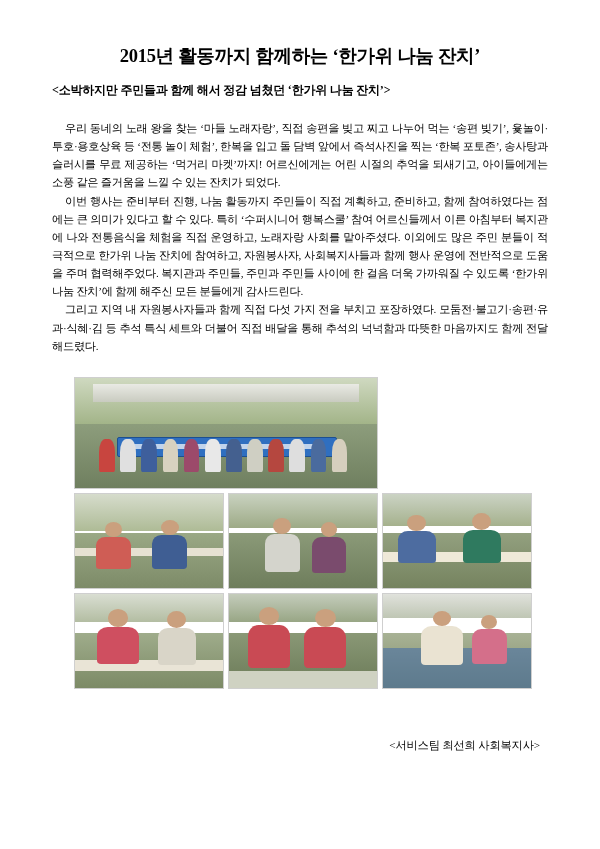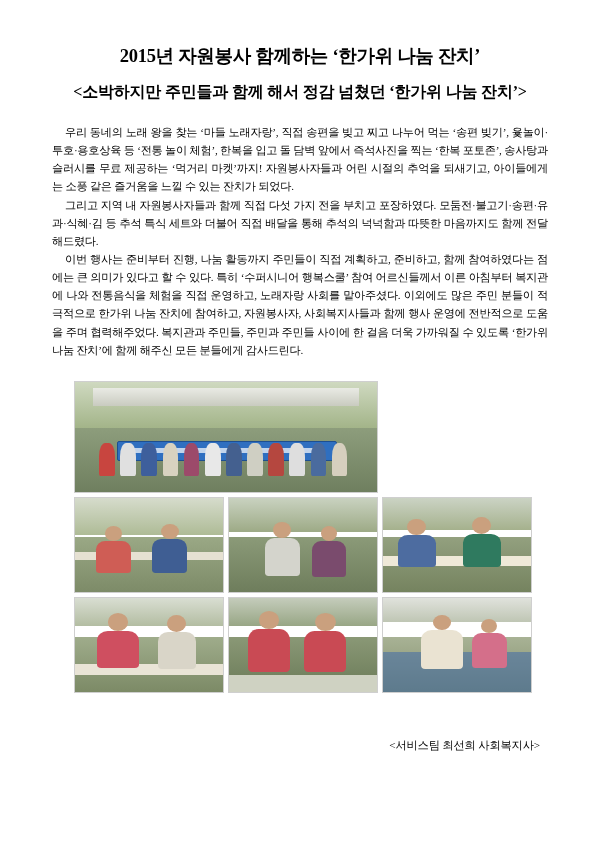--- a/index.html
+++ b/index.html
@@ -21,22 +21,21 @@
   .title {
     text-align: center;
     font-size: 18.5px;
     font-weight: bold;
     letter-spacing: -0.3px;
     margin-top: 14px;
     margin-bottom: 0;
     line-height: 1.3;
   }
   .subtitle {
-    text-align: center;
-    font-size: 16px;
+    font-size: 12px;
     font-weight: bold;
     margin-top: 14px;
     letter-spacing: -0.2px;
   }
   .body-text {
     margin-top: 20px;
     font-size: 11.2px;
     line-height: 1.62;
     text-align: justify;
     letter-spacing: -0.25px;
@@ -105,28 +104,28 @@
   .s6 .sky { background:linear-gradient(#c4ccbb,#98a685); height:30%; }
   .s6 .ground { background:linear-gradient(#8a9876,#6a7a57); }
   .s7 .sky { background:linear-gradient(#e0e2dc,#bfc6b4); height:26%; }
   .s7 .ground { background:linear-gradient(#a8b295,#828f6c); }
 </style>
 </head>
 <body>
 
 <div class="page">
 
-  <h1 class="title">2015년  자원봉사 함께하는 ‘한가위  나눔 잔치’</h1>
+  <h1 class="title">2015년  활동까지 함께하는 ‘한가위  나눔 잔치’</h1>
 
   <div class="subtitle">&lt;소박하지만  주민들과 함께 해서 정감 넘쳤던 ‘한가위  나눔 잔치’&gt;</div>
 
   <div class="body-text">
-    <p>우리 동네의 노래 왕을 찾는 ‘마들 노래자랑’, 직접 송편을 빚고 찌고 나누어 먹는 ‘송편 빚기’, 윷놀이·투호·용호상육 등 ‘전통 놀이 체험’, 한복을 입고 돌 담벽 앞에서 즉석사진을 찍는 ‘한복 포토존’, 송사탕과 슬러시를 무료 제공하는 ‘먹거리 마켓’까지! 자원봉사자들과 어린 시절의 추억을 되새기고, 아이들에게는 소풍 같은 즐거움을 느낄 수 있는 잔치가 되었다.</p>
+    <p>우리 동네의 노래 왕을 찾는 ‘마들 노래자랑’, 직접 송편을 빚고 찌고 나누어 먹는 ‘송편 빚기’, 윷놀이·투호·용호상육 등 ‘전통 놀이 체험’, 한복을 입고 돌 담벽 앞에서 즉석사진을 찍는 ‘한복 포토존’, 송사탕과 슬러시를 무료 제공하는 ‘먹거리 마켓’까지! 어르신에게는 어린 시절의 추억을 되새기고, 아이들에게는 소풍 같은 즐거움을 느낄 수 있는 잔치가 되었다.</p>
+    <p>이번 행사는 준비부터 진행, 나눔 활동까지 주민들이 직접 계획하고, 준비하고, 함께 참여하였다는 점에는 큰 의미가 있다고 할 수 있다. 특히 ‘수퍼시니어 행복스쿨’ 참여 어르신들께서 이른 아침부터 복지관에 나와 전통음식을 체험을 직접 운영하고, 노래자랑 사회를 맡아주셨다. 이외에도 많은 주민 분들이 적극적으로 한가위 나눔 잔치에 참여하고, 자원봉사자, 사회복지사들과 함께 행사 운영에 전반적으로 도움을 주며 협력해주었다. 복지관과 주민들, 주민과 주민들 사이에 한 걸음 더욱 가까워질 수 있도록 ‘한가위 나눔 잔치’에 함께 해주신 모든 분들에게 감사드린다.</p>
     <p>그리고 지역 내 자원봉사자들과 함께 직접 다섯 가지 전을 부치고 포장하였다. 모둠전·불고기·송편·유과·식혜·김 등 추석 특식 세트와 더불어 직접 배달을 통해 추석의 넉넉함과 따뜻한 마음까지도 함께 전달해드렸다.</p>
-    <p>이번 행사는 준비부터 진행, 나눔 활동까지 주민들이 직접 계획하고, 준비하고, 함께 참여하였다는 점에는 큰 의미가 있다고 할 수 있다. 특히 ‘수퍼시니어 행복스쿨’ 참여 어르신들께서 이른 아침부터 복지관에 나와 전통음식을 체험을 직접 운영하고, 노래자랑 사회를 맡아주셨다. 이외에도 많은 주민 분들이 적극적으로 한가위 나눔 잔치에 참여하고, 자원봉사자, 사회복지사들과 함께 행사 운영에 전반적으로 도움을 주며 협력해주었다. 복지관과 주민들, 주민과 주민들 사이에 한 걸음 더욱 가까워질 수 있도록 ‘한가위 나눔 잔치’에 함께 해주신 모든 분들에게 감사드린다.</p>
   </div>
 
   <div class="photo-grid">
 
     <div class="photo-row r1">
       <div class="photo s1">
         <div class="sky"></div>
         <div class="ground"></div>
         <div class="tent"></div>
         <div class="banner"></div>

